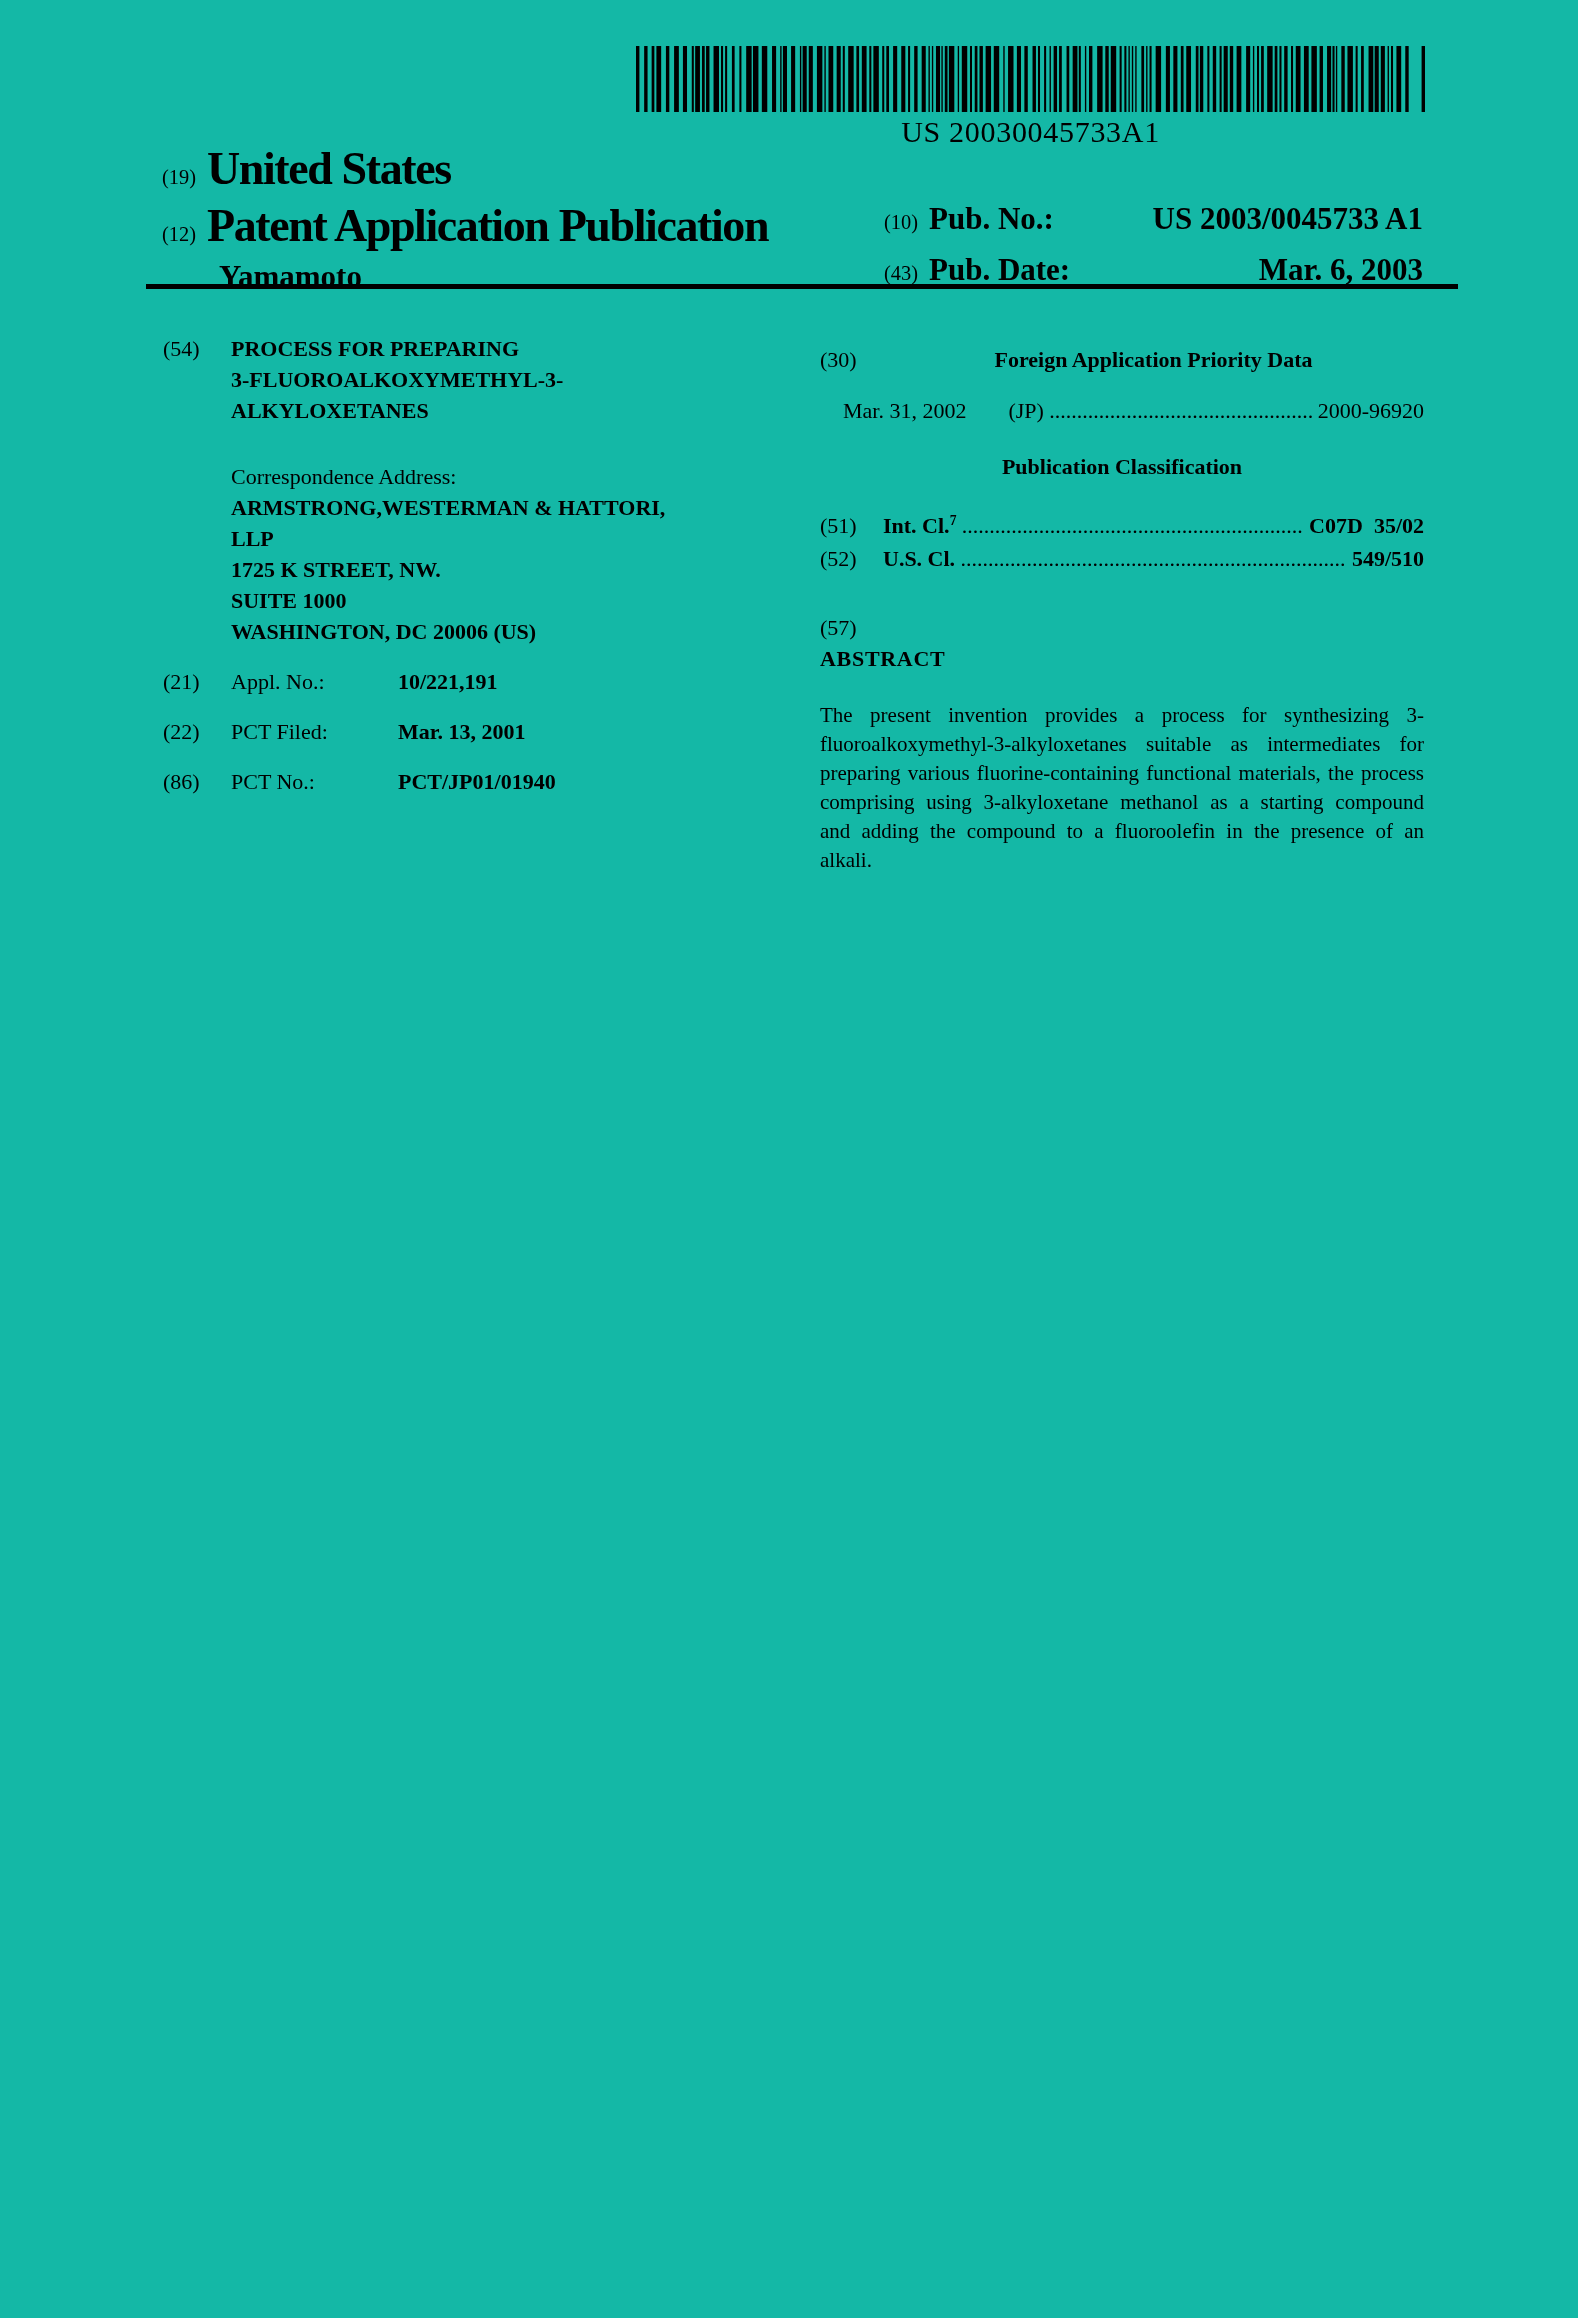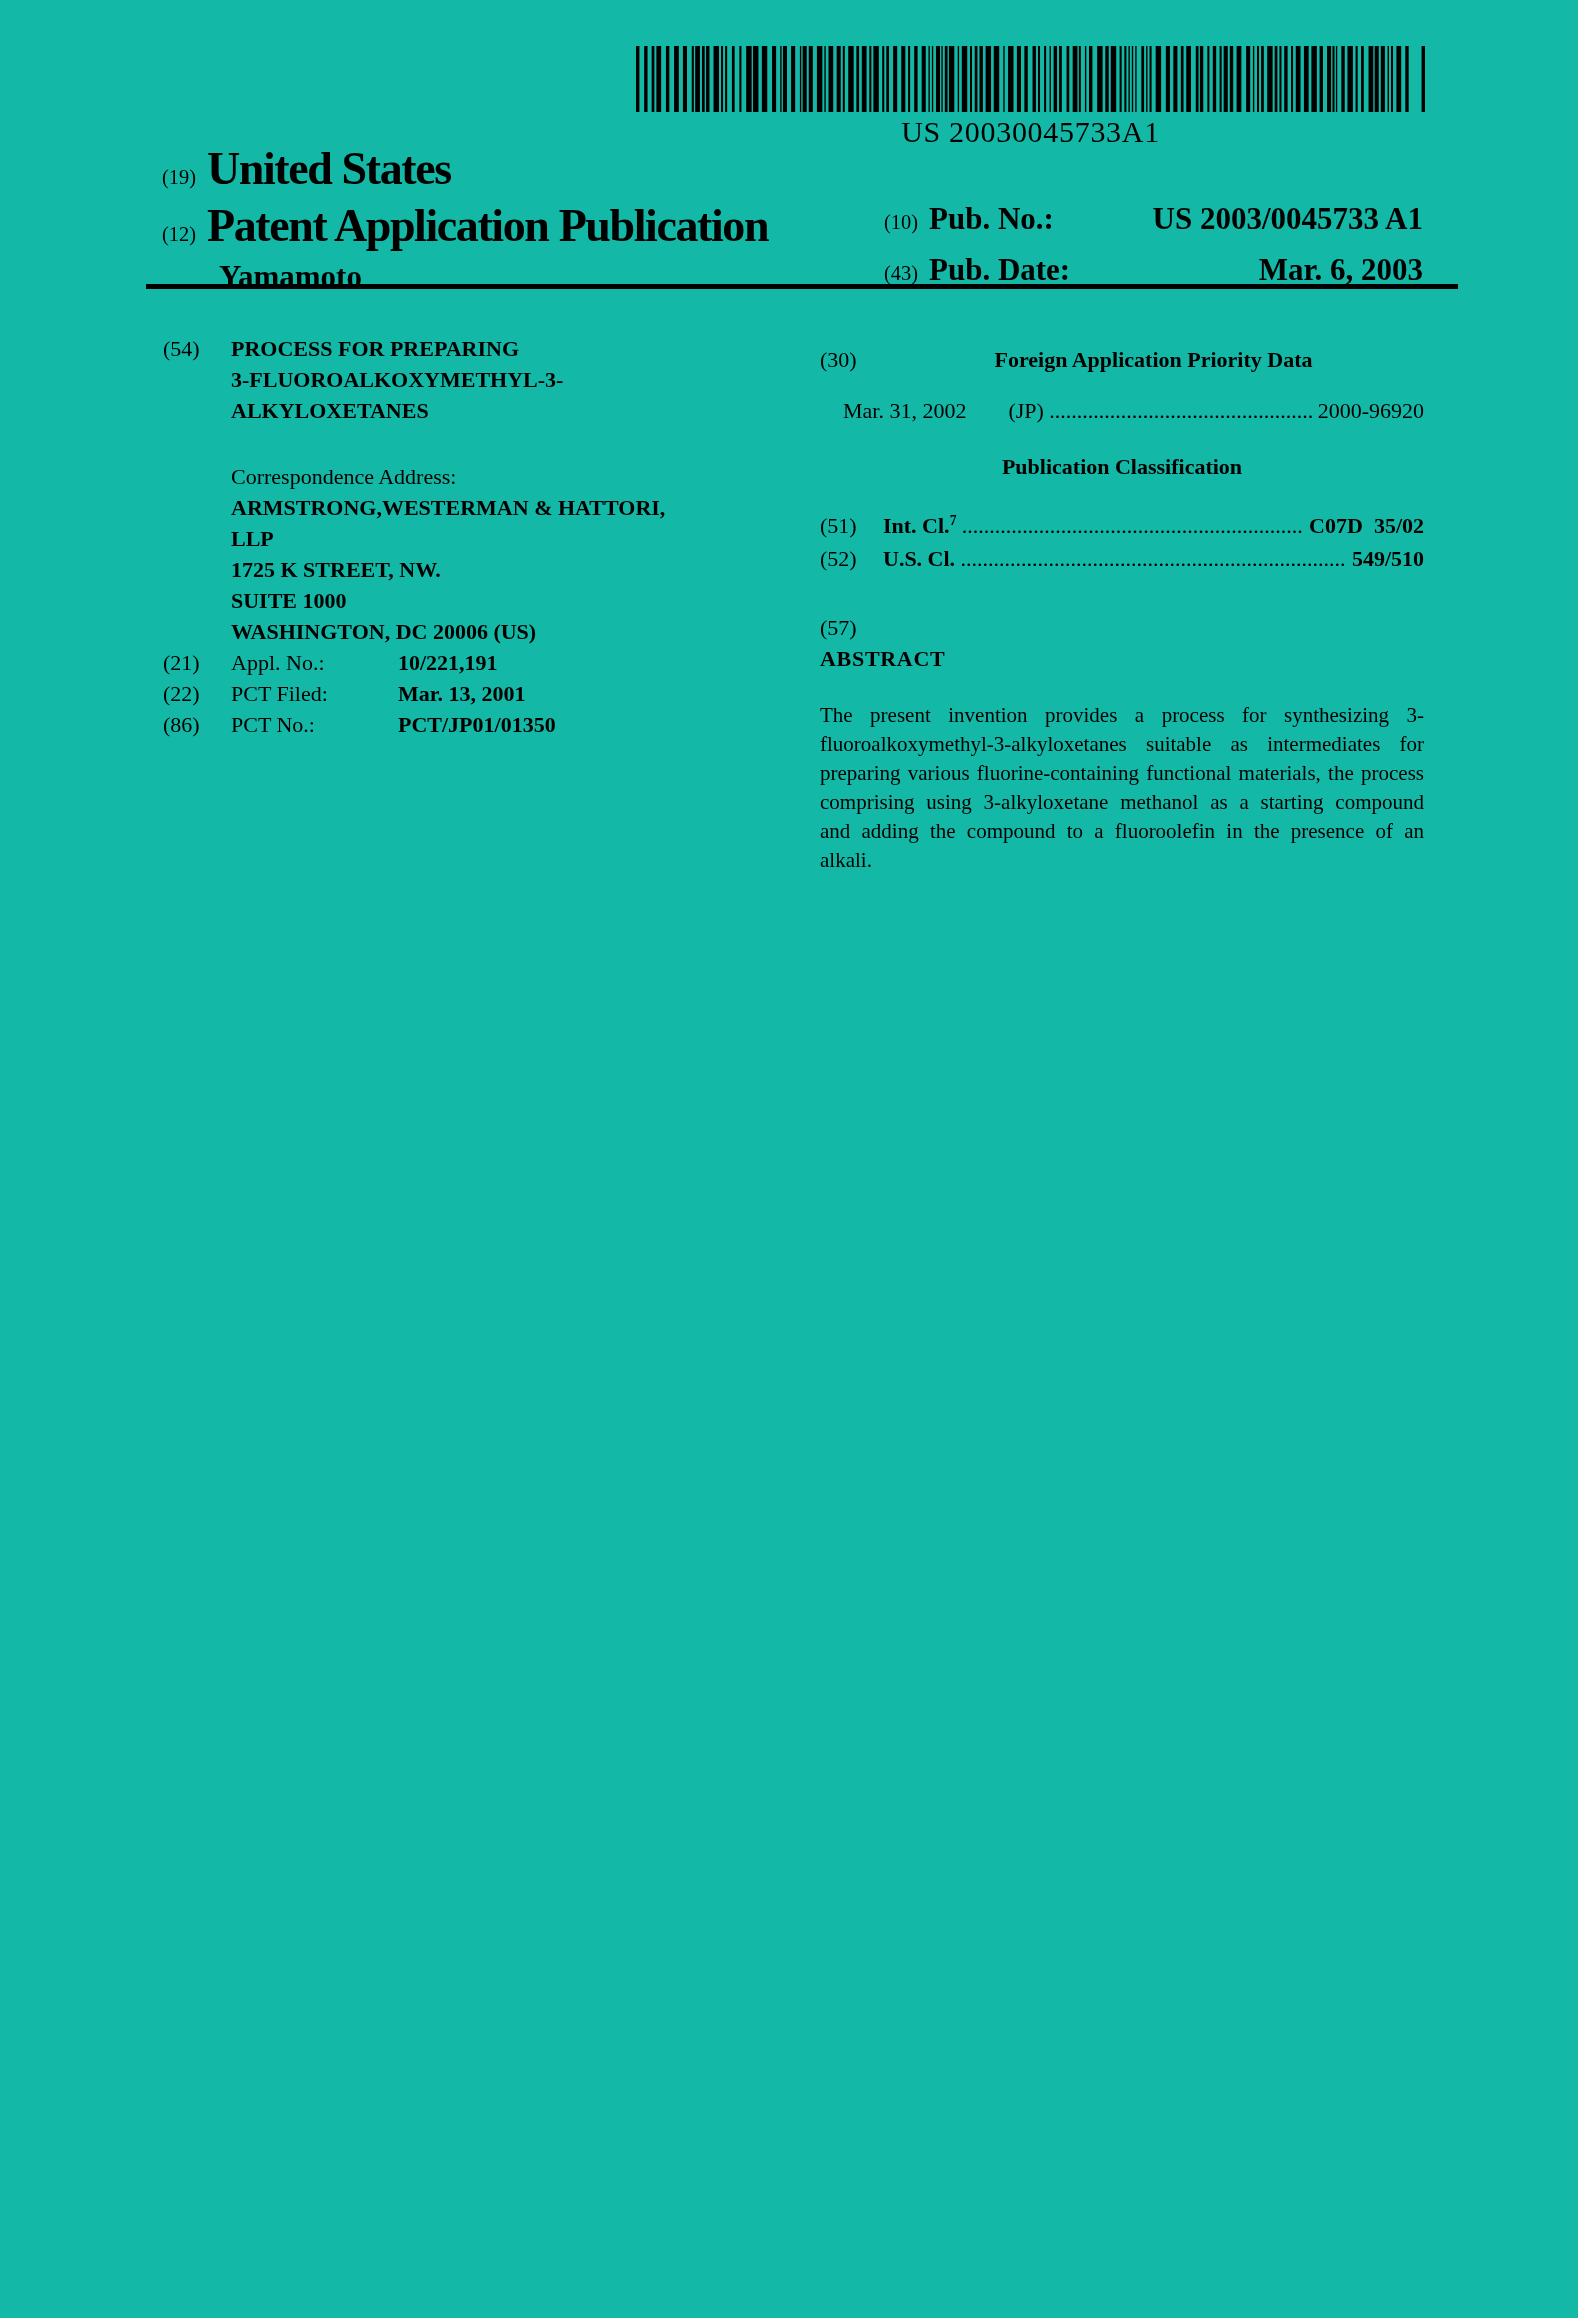--- a/index.html
+++ b/index.html
@@ -41,21 +41,21 @@
 
   .title-lines { font-weight:bold; }
   .inventor-row { margin-top:23px; }
   .inv-label { flex:none; width:114px; }
   .inv-name { font-weight:bold; }
   .inv-loc { white-space:pre; }
 
   .corr-block { margin:35px 0 0 68px; line-height:31px; }
   .corr-line-bold { font-weight:bold; }
 
-  .kv-row { display:flex; align-items:center; }
+  .kv-row { display:flex; align-items:center; margin-top:19px; }
   .kv-label { flex:none; width:167px; }
   .kv-value { font-weight:bold; }
 
   .prio-head-row .sec-heading { flex:1; text-align:center; font-weight:bold; }
   .prio-line { display:flex; align-items:baseline; margin-top:20.4px; padding-left:23px; }
   .prio-date { flex:none; }
   .prio-country { flex:none; margin-left:42px; }
   .leader { flex:1 1 auto; overflow:hidden; white-space:nowrap; margin:0 5.4px; }
   .prio-number { flex:none; }
 
@@ -264,21 +264,21 @@
 
     <div class="kv-row">
       <span class="sec-code">(22)</span>
       <span class="kv-label">PCT Filed:</span>
       <span class="kv-value">Mar. 13, 2001</span>
     </div>
 
     <div class="kv-row">
       <span class="sec-code">(86)</span>
       <span class="kv-label">PCT No.:</span>
-      <span class="kv-value">PCT/JP01/01350</span>
+      <span class="kv-value">PCT/JP01/01940</span>
     </div>
 
   </div>
 
   <div class="col-right">
 
     <div class="sec prio-head-row">
       <span class="sec-code">(30)</span>
       <span class="sec-heading">Foreign Application Priority Data</span>
     </div>

